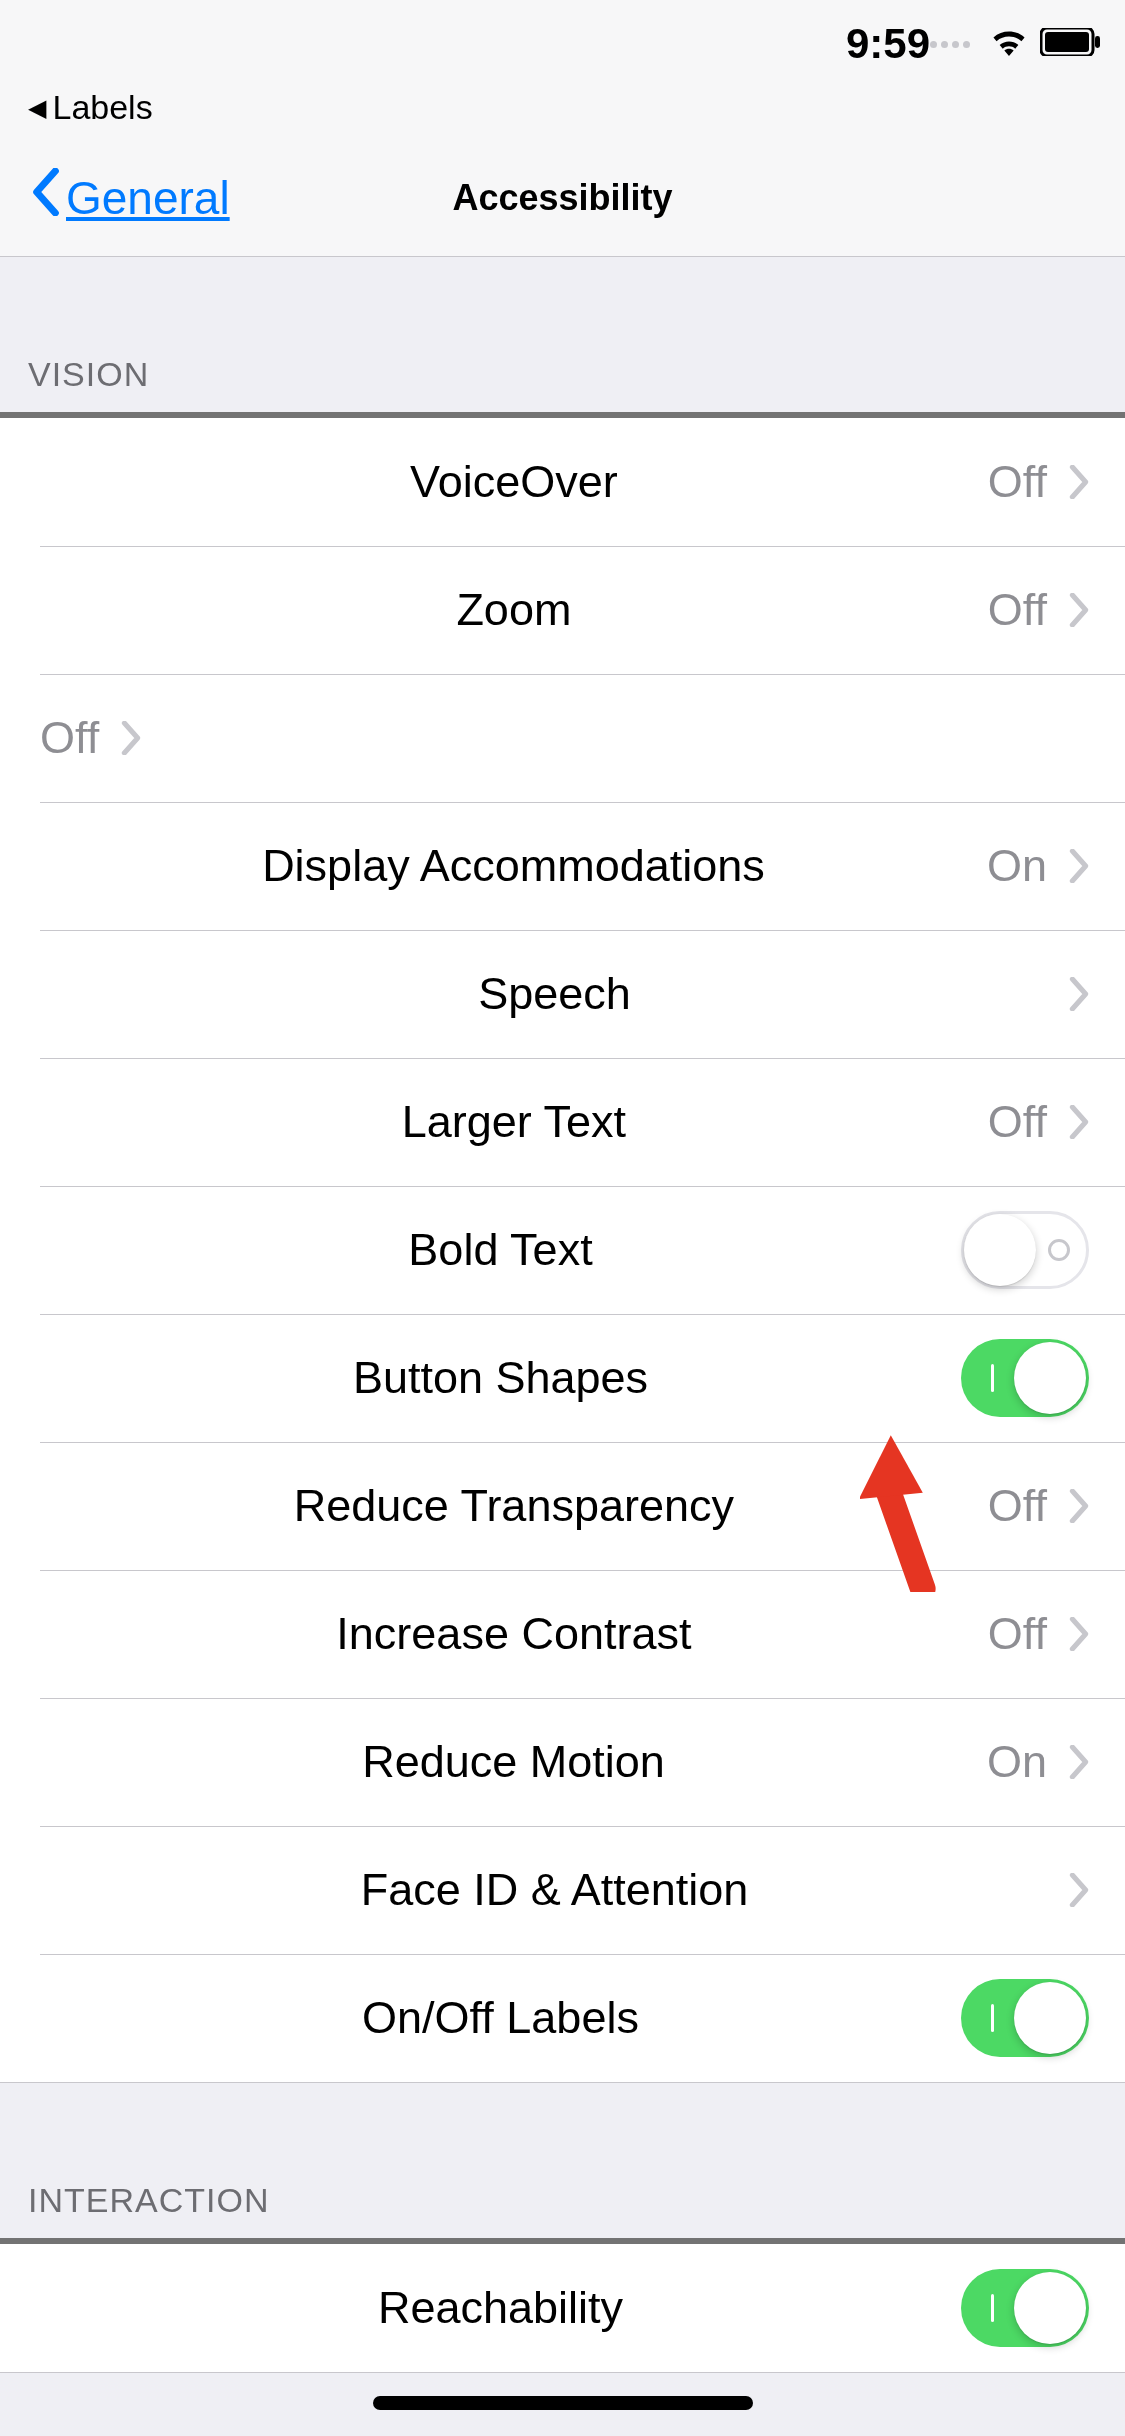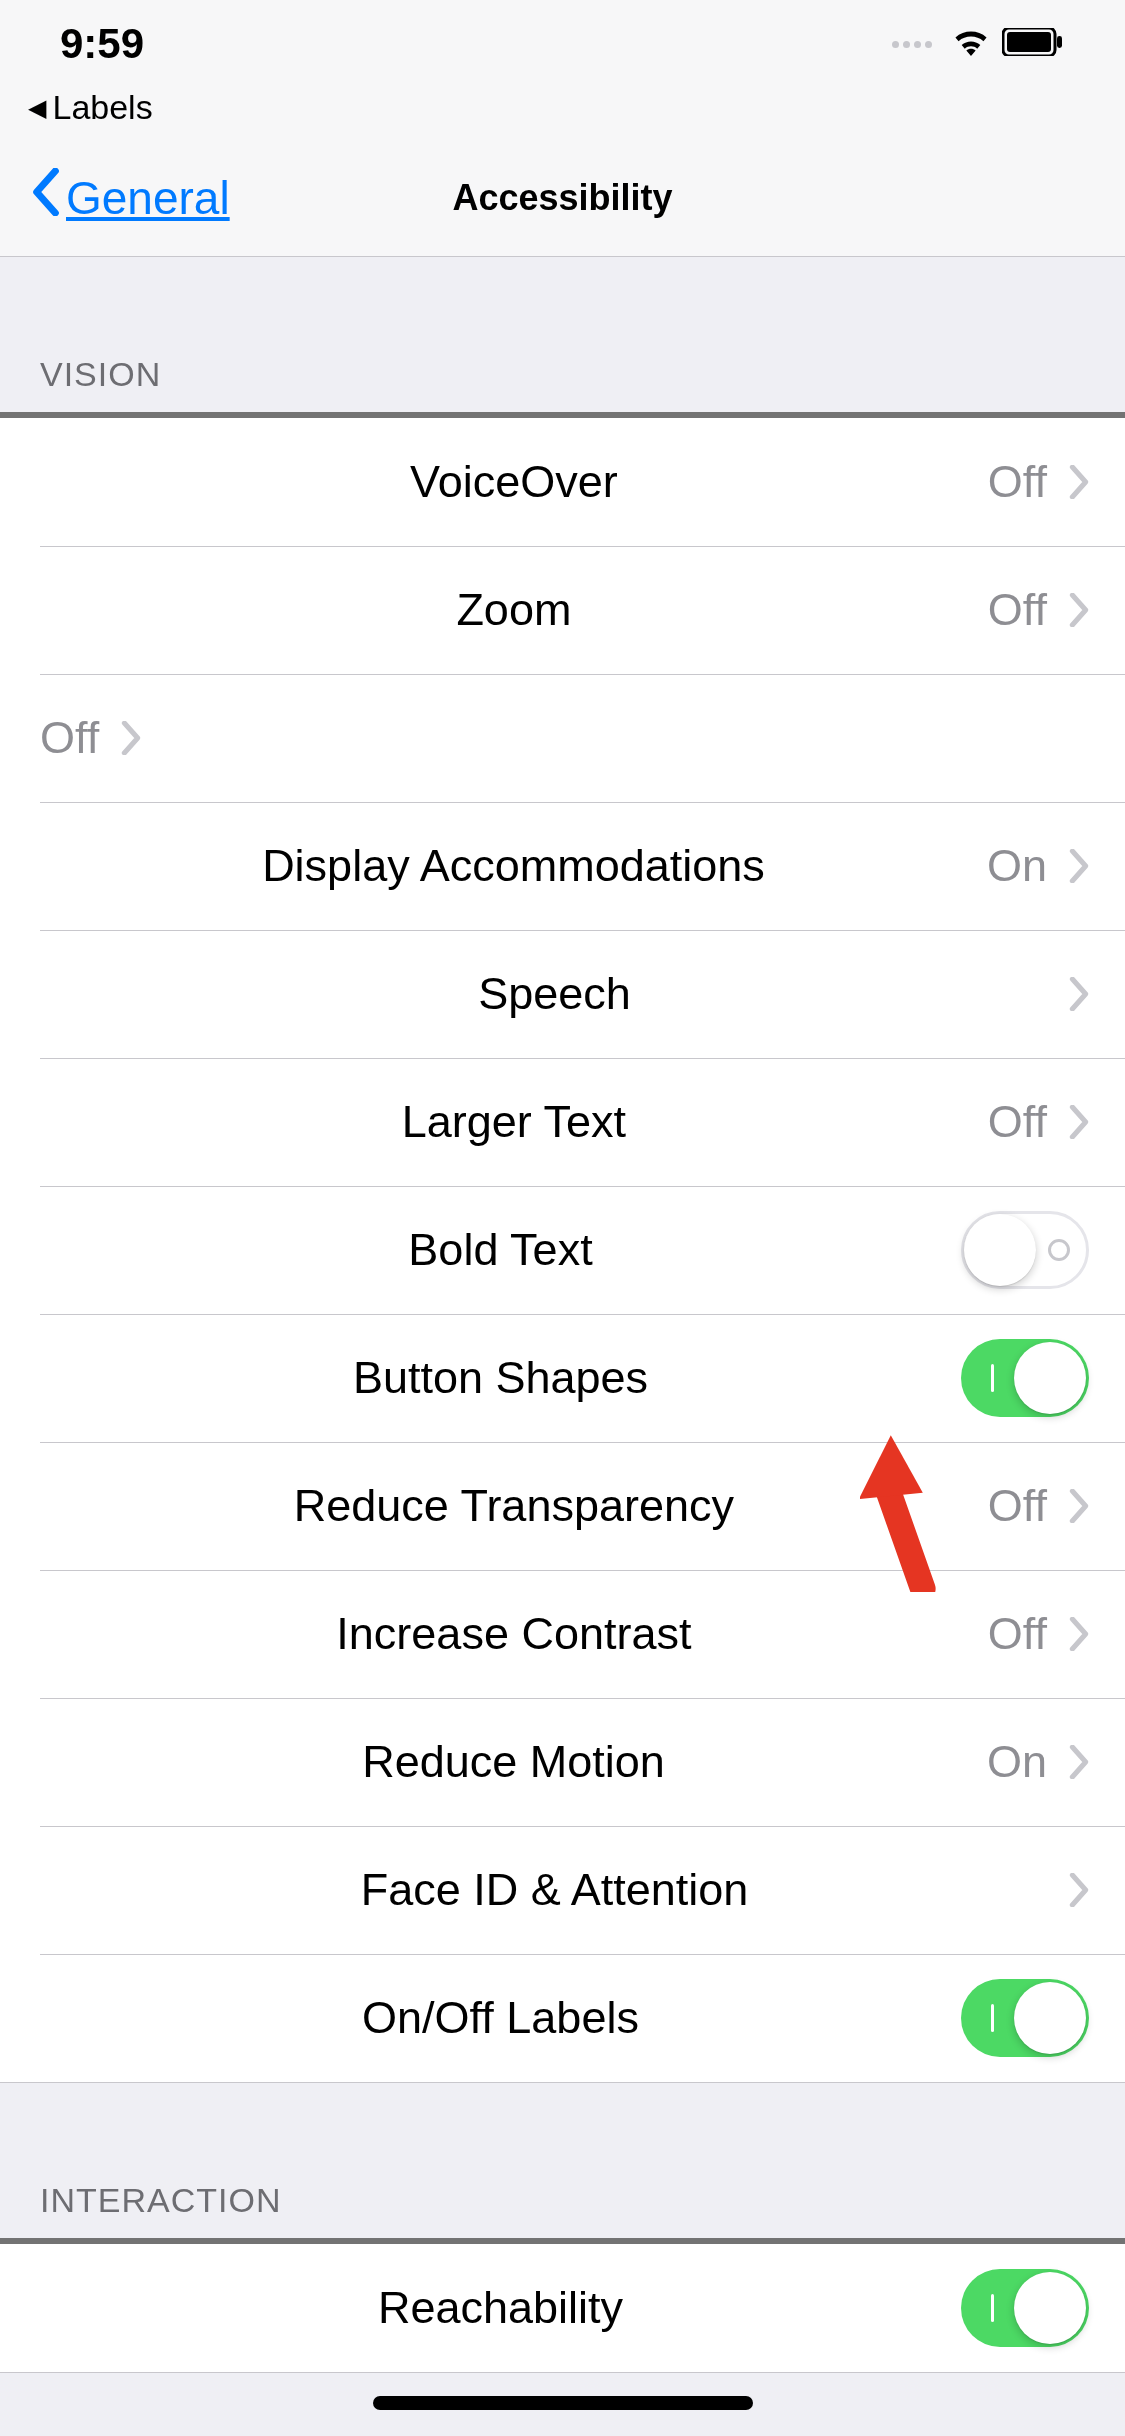--- a/index.html
+++ b/index.html
@@ -10,22 +10,22 @@
     background: #efeff4;
     position: relative;
     overflow: hidden;
   }
 
   
   .status-bar {
     height: 88px;
     display: flex;
     align-items: center;
-    justify-content: space-between;
-    padding: 0 61px 0 60px;
+    justify-content: flex-end;
+    padding: 0 23px 0 60px;
     background: #f7f7f8;
   }
   .status-time {
     font-size: 42px;
     font-weight: 600;
     color: #000;
   }
   .status-icons {
     display: flex;
     align-items: center;
@@ -75,21 +75,21 @@
     font-size: 36px;
     font-weight: 600;
     color: #000;
   }
 
   
   .section-header {
     font-size: 34px;
     letter-spacing: 1px;
     color: #6d6d72;
-    padding: 98px 40px 18px 40px;
+    padding: 98px 40px 18px 28px;
     text-transform: uppercase;
   }
   .list {
     background: #fff;
     border-top: 6px solid #737373;
     border-bottom: 1px solid #c8c7cc;
     text-align: center;
   }
   .row {
     display: flex;

